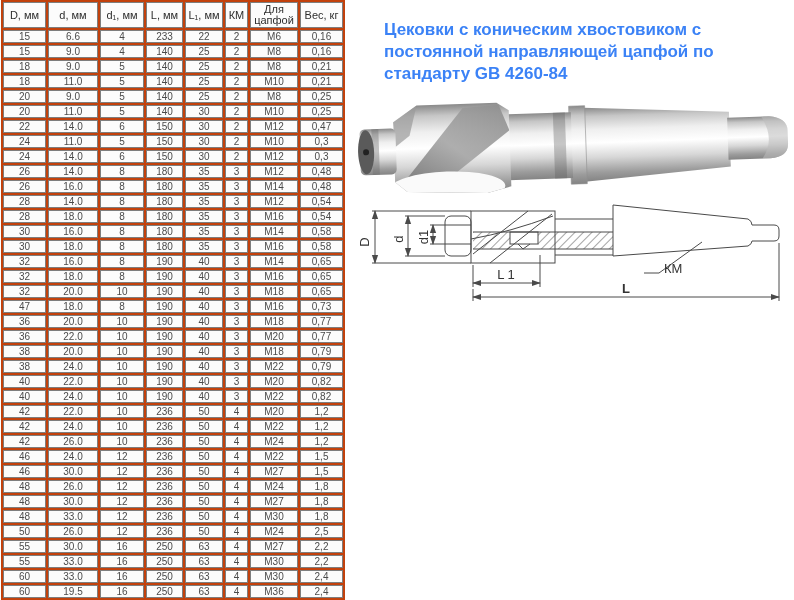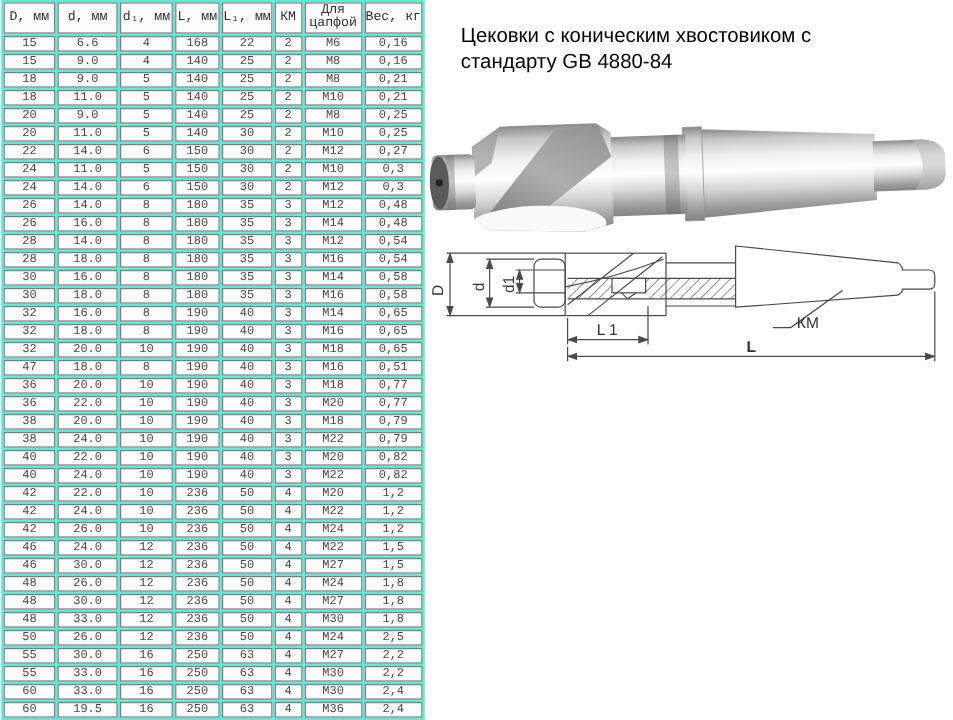--- a/index.html
+++ b/index.html
@@ -4,40 +4,39 @@
 <style>
   html,body{margin:0;padding:0;}
   body{
     width:794px;height:600px;overflow:hidden;background:#ffffff;
     font-family:"Liberation Sans",sans-serif;position:relative;
   }
   
   .table-wrap{position:absolute;left:1px;top:0;}
   table.spec{
     border-collapse:separate;border-spacing:2px;table-layout:fixed;
-    background:#5eead4;
-    font-family:Liberation Mono, monospace;
+    background:#c2410c;
   }
   table.spec th, table.spec td{
     border:1px solid #7e7e7e;background:#fcfcfc;text-align:center;
     padding:0;overflow:hidden;
   }
   table.spec th{
     font-size:11px;line-height:11px;font-weight:400;color:#2e2e2e;
     height:24px;white-space:nowrap;vertical-align:middle;
   }
   table.spec th.wrap{white-space:normal;}
   table.spec td{
     font-size:10px;line-height:11px;color:#4a4a4a;height:11px;
     vertical-align:middle;white-space:nowrap;
   }
   
   .title{
     position:absolute;left:384px;top:19px;width:404px;
-    font-size:17px;line-height:22px;font-weight:400;color:#000000;
+    font-size:17px;line-height:22px;font-weight:700;color:#3b82f6;
   }
   .photo{position:absolute;left:358px;top:86px;}
   .diagram{position:absolute;left:360px;top:192px;}
   .diagram text{
     font-family:"Liberation Sans",sans-serif;font-size:13px;fill:#333;
   }
 </style>
 </head>
 <body>
 
@@ -63,21 +62,21 @@
           <th>КМ</th>
           <th class="wrap">Для цапфой</th>
           <th>Вес, кг</th>
         </tr>
     </thead>
     <tbody id="spec-body">
         <tr>
           <td>15</td>
           <td>6.6</td>
           <td>4</td>
-          <td>168</td>
+          <td>233</td>
           <td>22</td>
           <td>2</td>
           <td>М6</td>
           <td>0,16</td>
         </tr>
         <tr>
           <td>15</td>
           <td>9.0</td>
           <td>4</td>
           <td>140</td>
@@ -127,21 +126,21 @@
           <td>0,25</td>
         </tr>
         <tr>
           <td>22</td>
           <td>14.0</td>
           <td>6</td>
           <td>150</td>
           <td>30</td>
           <td>2</td>
           <td>М12</td>
-          <td>0,27</td>
+          <td>0,47</td>
         </tr>
         <tr>
           <td>24</td>
           <td>11.0</td>
           <td>5</td>
           <td>150</td>
           <td>30</td>
           <td>2</td>
           <td>М10</td>
           <td>0,3</td>
@@ -247,21 +246,21 @@
           <td>0,65</td>
         </tr>
         <tr>
           <td>47</td>
           <td>18.0</td>
           <td>8</td>
           <td>190</td>
           <td>40</td>
           <td>3</td>
           <td>М16</td>
-          <td>0,51</td>
+          <td>0,73</td>
         </tr>
         <tr>
           <td>36</td>
           <td>20.0</td>
           <td>10</td>
           <td>190</td>
           <td>40</td>
           <td>3</td>
           <td>М18</td>
           <td>0,77</td>
@@ -445,21 +444,22 @@
           <td>4</td>
           <td>М36</td>
           <td>2,4</td>
         </tr>
       </tbody>
   </table>
 </div>
 
 <div class="title">
   <div>Цековки с коническим хвостовиком с</div>
-  <div>стандарту GB 4880-84</div>
+  <div>постоянной направляющей цапфой по</div>
+  <div>стандарту GB 4260-84</div>
 </div>
 
 <svg class="photo" width="436" height="120" viewBox="0 0 436 120">
   <defs>
     <linearGradient id="gBody" x1="0" y1="0" x2="0" y2="1">
       <stop offset="0" stop-color="#8a8a8a"></stop>
       <stop offset="0.12" stop-color="#c6c6c6"></stop>
       <stop offset="0.30" stop-color="#efefef"></stop>
       <stop offset="0.48" stop-color="#ffffff"></stop>
       <stop offset="0.68" stop-color="#d7d7d7"></stop>

